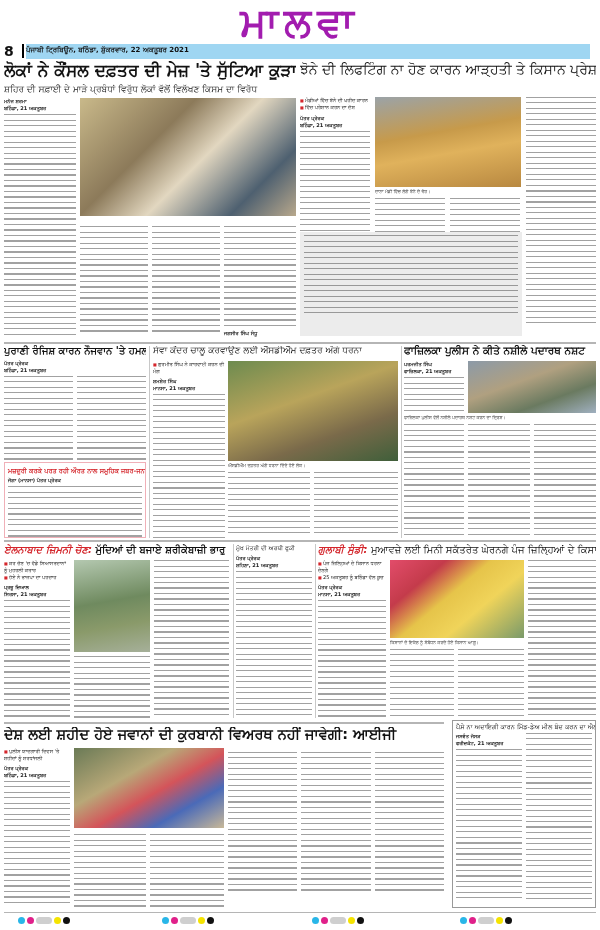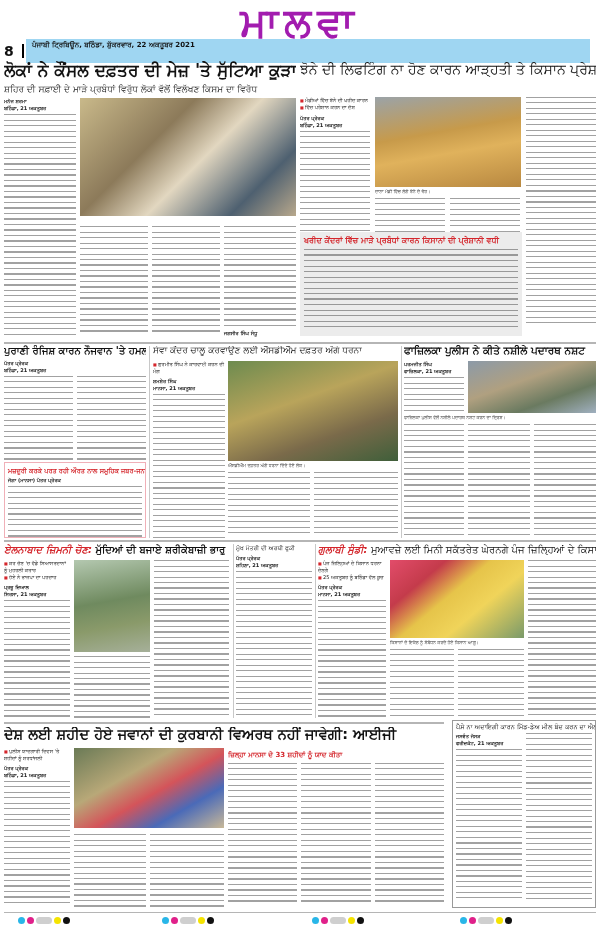--- a/index.html
+++ b/index.html
@@ -4,21 +4,21 @@
 <style>
   * { box-sizing: border-box; margin: 0; padding: 0; }
   html, body { width: 600px; height: 930px; background: #ffffff; overflow: hidden; }
   body { font-family: "DejaVu Sans", sans-serif; color: #111; position: relative; }
 
   .masthead { position: absolute; left: 0; top: 0; width: 600px; height: 44px; text-align: center; }
   .masthead-title { font-family: "DejaVu Sans", sans-serif; font-weight: bold; color: #a21caf; font-size: 40px; line-height: 44px; letter-spacing: 6px; }
 
   .dateline { position: absolute; left: 4px; top: 44px; width: 586px; height: 14px; display: flex; align-items: center; }
   .page-num { font-weight: bold; font-size: 14px; width: 20px; border-right: 2px solid #000; line-height: 14px; padding-right: 4px; margin-right: 2px; }
-  .dateline-bar { flex: 1; height: 24px; background: #9fd6f2; font-size: 7px; line-height: 12px; padding-left: 6px; font-weight: bold; }
+  .dateline-bar { flex: 1; height: 15px; background: #9fd6f2; font-size: 7px; line-height: 12px; font-weight: bold; }
 
   .headline { position: absolute; font-weight: bold; white-space: nowrap; overflow: hidden; line-height: 1.1; }
   .hl-red { color: #d4262c; font-style: italic; }
   .hl-dark { color: #111; }
   .hl-normal { font-weight: normal; }
 
   .subhead { position: absolute; font-size: 9px; white-space: nowrap; overflow: hidden; color: #222; }
 
   .col { position: absolute; overflow: hidden; }
   .text-lines { background: repeating-linear-gradient(to bottom, #555 0px, #555 1px, transparent 1px, transparent 5.5px); opacity: 0.55; }
@@ -84,21 +84,20 @@
   <div class="byline">ਬਠਿੰਡਾ, 21 ਅਕਤੂਬਰ</div>
   <div class="text-lines" style="height:100px;margin-top:2px;"></div>
 </div>
 <div class="photo photo-grain" style="left:375px;top:97px;width:146px;height:90px;"></div>
 <div class="caption" style="left:375px;top:189px;width:146px;height:6px;">ਦਾਣਾ ਮੰਡੀ ਵਿੱਚ ਲੱਗੇ ਝੋਨੇ ਦੇ ਢੇਰ।</div>
 <div class="col text-lines" style="left:375px;top:198px;width:70px;height:34px;"></div>
 <div class="col text-lines" style="left:450px;top:198px;width:70px;height:34px;"></div>
 <div class="col text-lines" style="left:526px;top:97px;width:70px;height:230px;"></div>
 
 <div class="tinted" style="left:300px;top:232px;width:222px;height:104px;">
-  <div class="pink-box-title" style="padding:3px 4px 0;">ਖਰੀਦ ਕੇਂਦਰਾਂ ਵਿੱਚ ਮਾੜੇ ਪ੍ਰਬੰਧਾਂ ਕਾਰਨ ਕਿਸਾਨਾਂ ਦੀ ਪ੍ਰੇਸ਼ਾਨੀ ਵਧੀ</div>
   <div class="text-lines" style="margin:3px 4px;height:82px;"></div>
 </div>
 
 <div class="rule" style="left:4px;top:342px;width:592px;"></div>
 
 <div class="headline hl-dark" style="left:4px;top:345px;width:142px;font-size:10px;">ਪੁਰਾਣੀ ਰੰਜਿਸ਼ ਕਾਰਨ ਨੌਜਵਾਨ 'ਤੇ ਹਮਲਾ</div>
 <div class="col" style="left:4px;top:360px;width:142px;height:100px;">
   <div class="byline">ਪੱਤਰ ਪ੍ਰੇਰਕ</div>
   <div class="byline">ਬਠਿੰਡਾ, 21 ਅਕਤੂਬਰ</div>
   <div style="display:flex;gap:4px;margin-top:2px;">
@@ -192,21 +191,20 @@
   <div class="bullet">ਪੁਲੀਸ ਯਾਦਗਾਰੀ ਦਿਵਸ 'ਤੇ ਸ਼ਹੀਦਾਂ ਨੂੰ ਸ਼ਰਧਾਂਜਲੀ</div>
   <div class="byline" style="margin-top:3px;">ਪੱਤਰ ਪ੍ਰੇਰਕ</div>
   <div class="byline">ਬਠਿੰਡਾ, 21 ਅਕਤੂਬਰ</div>
   <div class="text-lines" style="height:124px;margin-top:2px;"></div>
 </div>
 <div class="photo photo-martyr" style="left:74px;top:748px;width:150px;height:80px;"></div>
 <div class="col text-lines" style="left:74px;top:834px;width:72px;height:74px;"></div>
 <div class="col text-lines" style="left:150px;top:834px;width:74px;height:74px;"></div>
 
 <div class="col" style="left:228px;top:750px;width:216px;height:158px;">
-  <div class="pink-box-title" style="font-size:7px;">ਜ਼ਿਲ੍ਹਾ ਮਾਨਸਾ ਦੇ 33 ਸ਼ਹੀਦਾਂ ਨੂੰ ਯਾਦ ਕੀਤਾ</div>
   <div style="display:flex;gap:4px;margin-top:2px;">
     <div class="text-lines" style="flex:1;height:140px;"></div>
     <div class="text-lines" style="flex:1;height:140px;"></div>
     <div class="text-lines" style="flex:1;height:140px;"></div>
   </div>
 </div>
 
 <div class="boxed" style="left:452px;top:720px;width:144px;height:188px;">
   <div class="headline hl-dark hl-normal" style="position:static;font-size:6.5px;padding:3px 3px 2px;">ਪੈਸੇ ਨਾ ਅਦਾਇਗੀ ਕਾਰਨ ਮਿੱਡ-ਡੇਅ ਮੀਲ ਬੰਦ ਕਰਨ ਦਾ ਐਲਾਨ</div>
   <div style="display:flex;gap:4px;padding:0 3px;">

